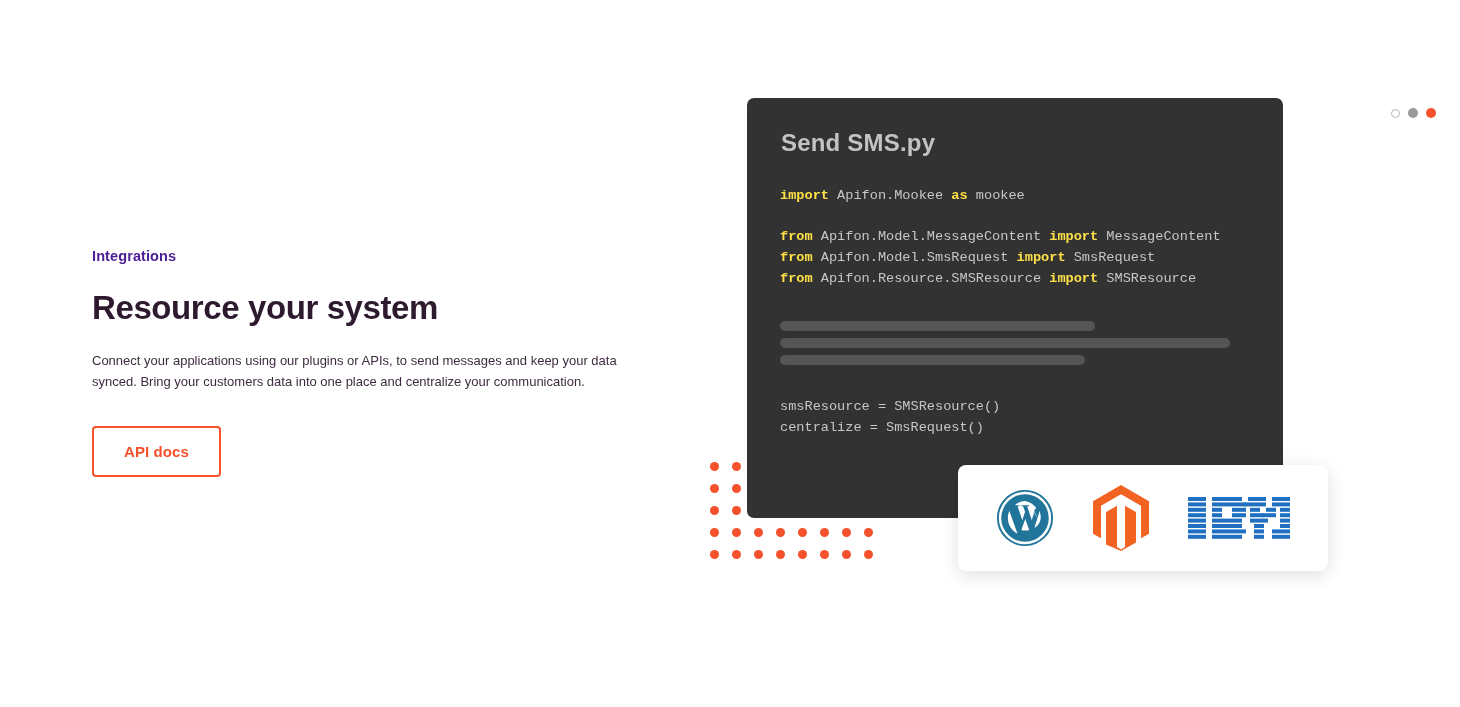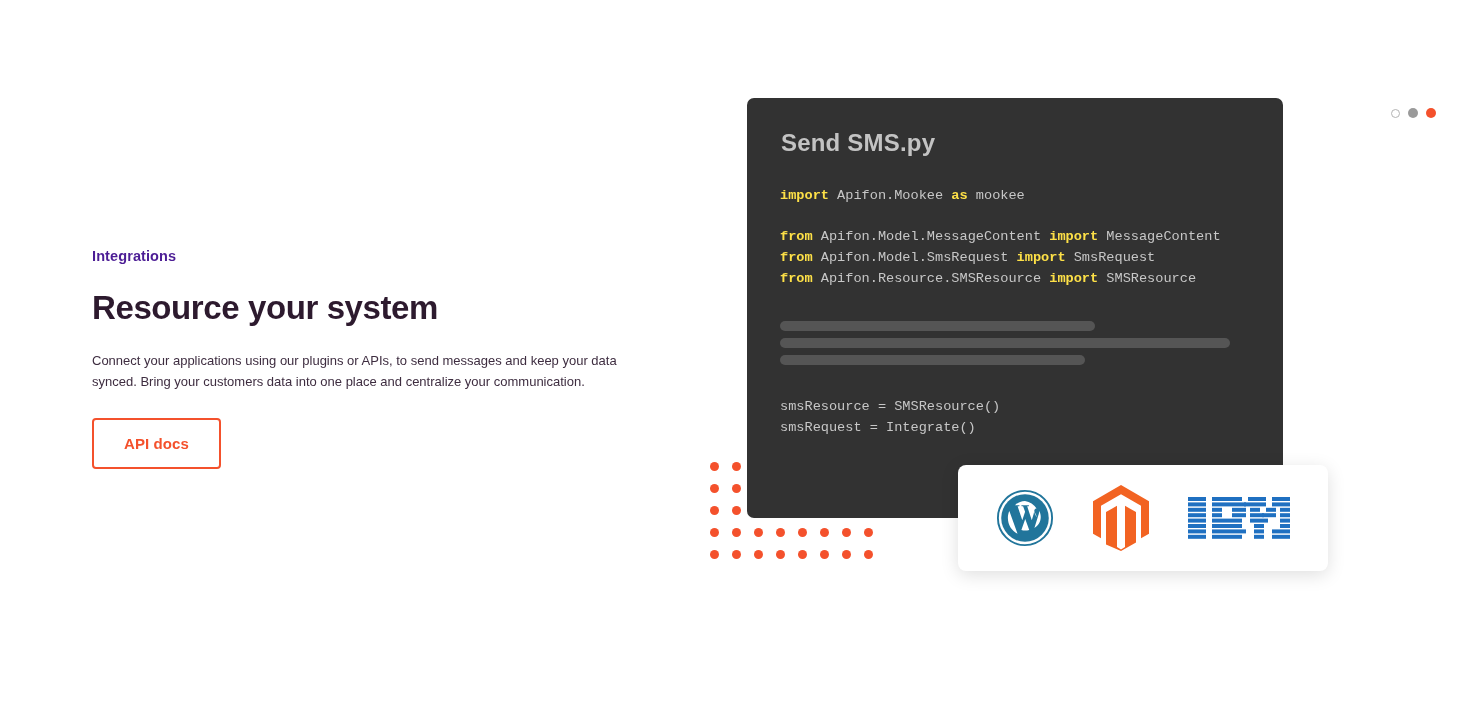--- a/index.html
+++ b/index.html
@@ -40,21 +40,21 @@
   }
   .body-copy {
     font-size: 13px;
     color: #3e2d40;
     line-height: 1.62;
     margin: 22px 0 0 0;
     width: 545px;
   }
   .api-btn {
     display: inline-block;
-    margin-top: 26px;
+    margin-top: 34px;
     padding: 16px 30px;
     border: 2px solid #f4512c;
     border-radius: 4px;
     background: transparent;
     color: #f4512c;
     font-family: "Liberation Sans", sans-serif;
     font-size: 15px;
     font-weight: bold;
     letter-spacing: 0.1px;
     cursor: pointer;
@@ -240,21 +240,21 @@
   </div>
 
 <div class="code-window">
   <div class="code-title">Send SMS.py</div>
   <div class="code-body"><div class="code-line"><span class="kw">import</span><span> Apifon.Mookee </span><span class="kw">as</span><span> mookee</span></div><div class="code-gap"></div><div class="code-line"><span class="kw">from</span><span> Apifon.Model.MessageContent </span><span class="kw">import</span><span> MessageContent</span></div><div class="code-line"><span class="kw">from</span><span> Apifon.Model.SmsRequest </span><span class="kw">import</span><span> SmsRequest</span></div><div class="code-line"><span class="kw">from</span><span> Apifon.Resource.SMSResource </span><span class="kw">import</span><span> SMSResource</span></div></div>
   <div class="skeleton-wrap">
       <div class="sk-bar" style="width: 315px; background: rgb(85, 85, 85);"></div>
       <div class="sk-bar" style="width: 450px; background: rgb(85, 85, 85);"></div>
       <div class="sk-bar" style="width: 305px; background: rgb(85, 85, 85);"></div>
     </div>
-  <div class="code-tail"><div class="code-line">smsResource = SMSResource()</div><div class="code-line">smsRequest = Integrate()</div></div>
+  <div class="code-tail"><div class="code-line">smsResource = SMSResource()</div><div class="code-line">centralize = SmsRequest()</div></div>
 </div>
 <div class="window-dots">
   <span class="wdot hollow"></span>
   <span class="wdot grey"></span>
   <span class="wdot orange"></span>
 </div>
 
 <div class="logos-card">
 
   <div class="logo-slot">

